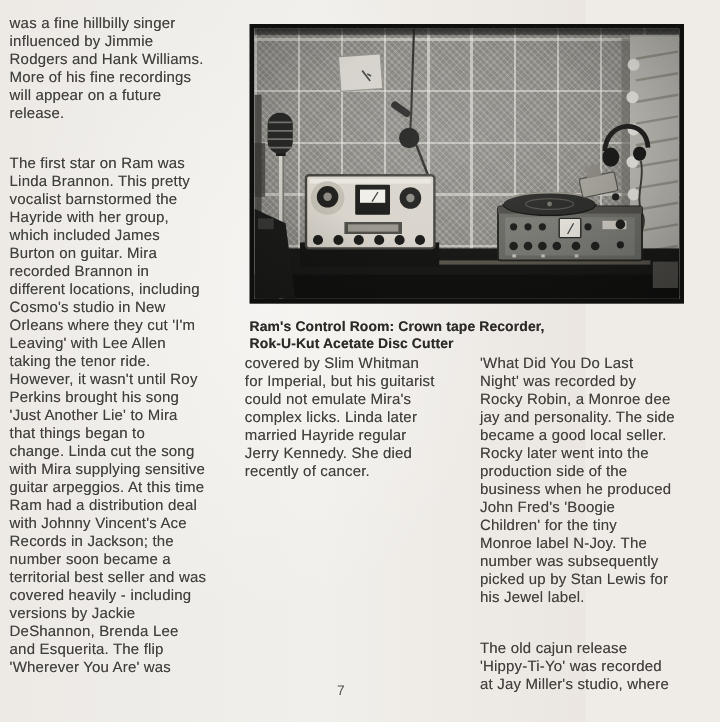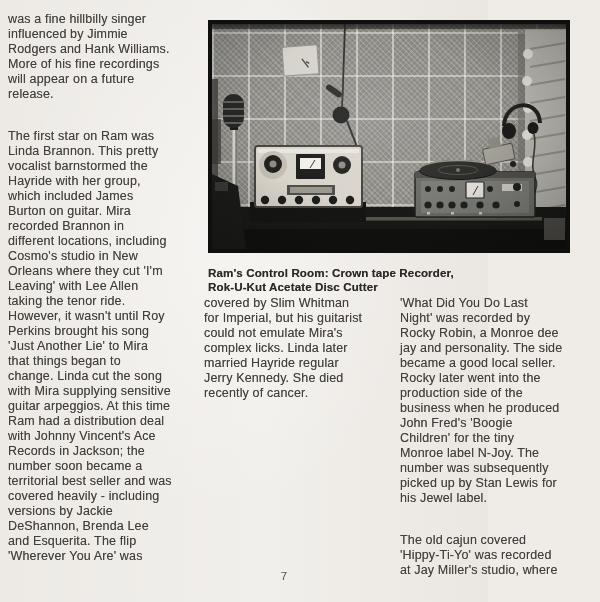--- a/index.html
+++ b/index.html
@@ -242,20 +242,20 @@
 became a good local seller.
 Rocky later went into the
 production side of the
 business when he produced
 John Fred's 'Boogie
 Children' for the tiny
 Monroe label N-Joy. The
 number was subsequently
 picked up by Stan Lewis for
 his Jewel label.</p>
-    <p>The old cajun covered
+    <p>The old cajun release
 'Hippy-Ti-Yo' was recorded
 at Jay Miller's studio, where</p>
   </div>
 
   <div class="page-number">7</div>
 
 </div>
 
 </body></html>

